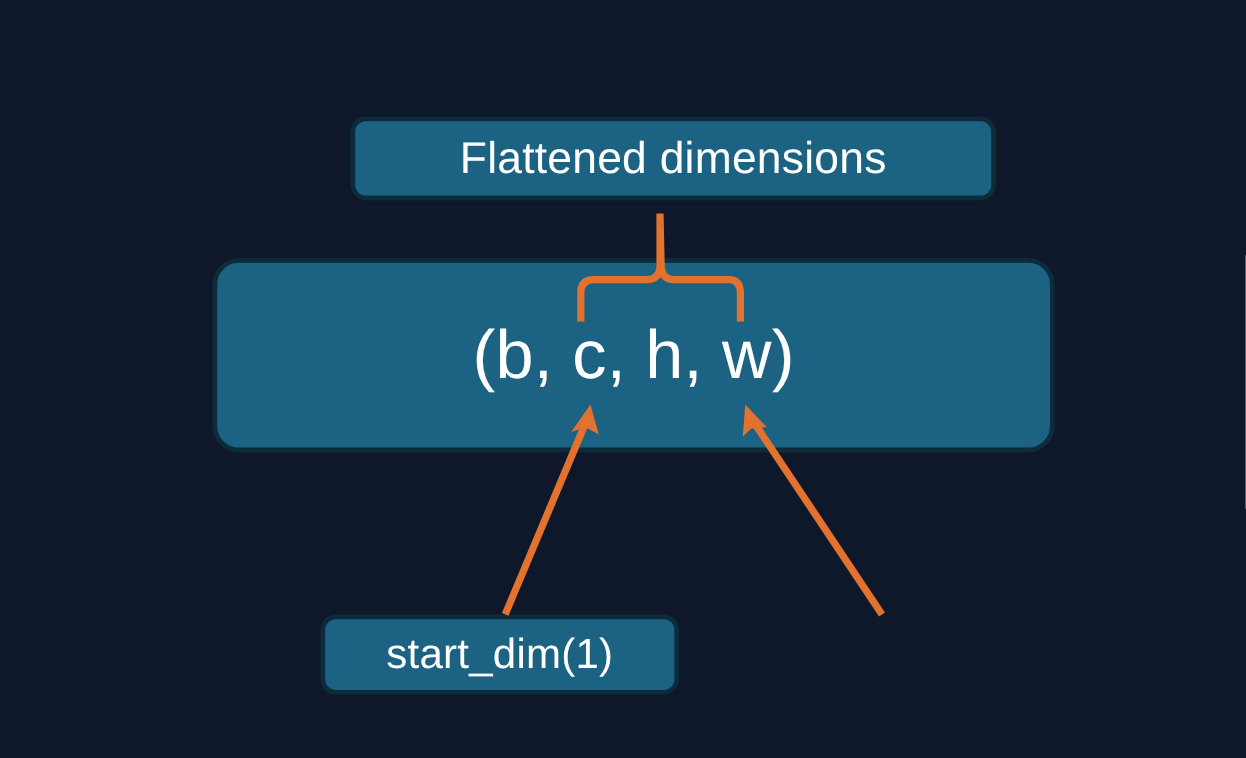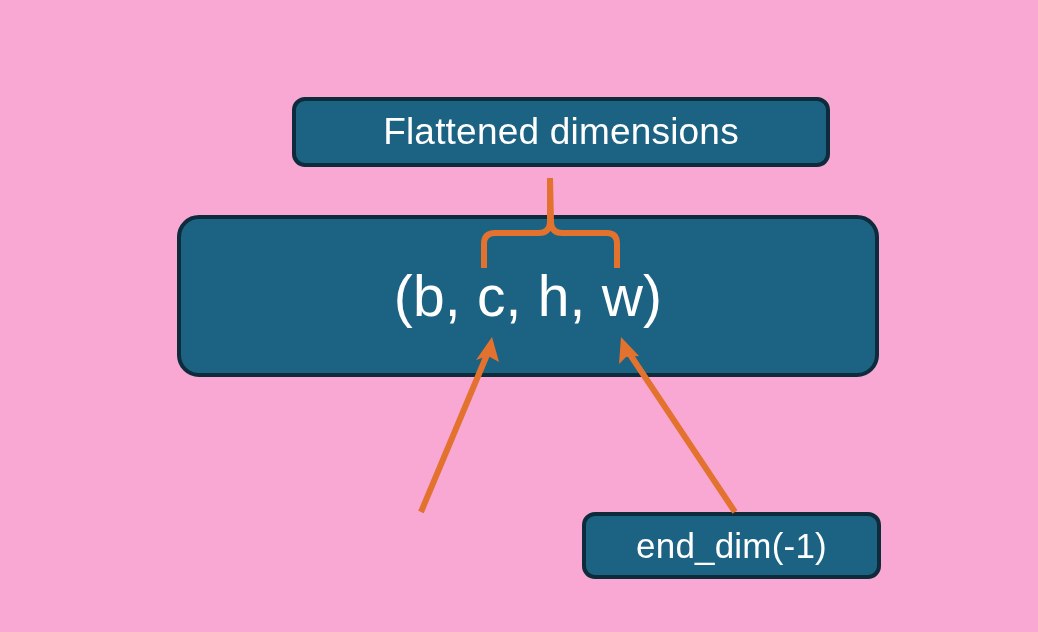--- a/index.html
+++ b/index.html
@@ -10,21 +10,21 @@
   body {
     width: 1038px;
     height: 632px;
     font-family: "Liberation Sans", sans-serif;
     overflow: hidden;
   }
   #canvas {
     position: relative;
     width: 1038px;
     height: 632px;
-    background: #f9a8d4;
+    background: #0f172a;
   }
   .node {
     position: absolute;
     box-sizing: border-box;
     display: flex;
     align-items: center;
     justify-content: center;
     background: #1C6383;
     border: 4px solid #0D2B3B;
     border-radius: 14px;
@@ -103,24 +103,24 @@
 <div id="canvas">
 
   <div class="node" id="node-flattened">
     <span>Flattened dimensions</span>
   </div>
 
   <div class="node" id="node-shape">
     <span id="shape-label">(b, c, h, w)</span>
   </div>
 
+  <div class="node" id="node-start">
+    <span>start_dim(1)</span>
+  </div>
 
-  <div class="node" id="node-end">
-    <span>end_dim(-1)</span>
-  </div>
 
   <svg id="overlay" viewBox="0 0 1038 632" width="1038" height="632">
 
     <path class="annot-path" d="M 484 268
              L 484 244
              Q 484 233 495 233
              L 539 233
              Q 549 233 550 223
              L 550 178
              L 551 223

